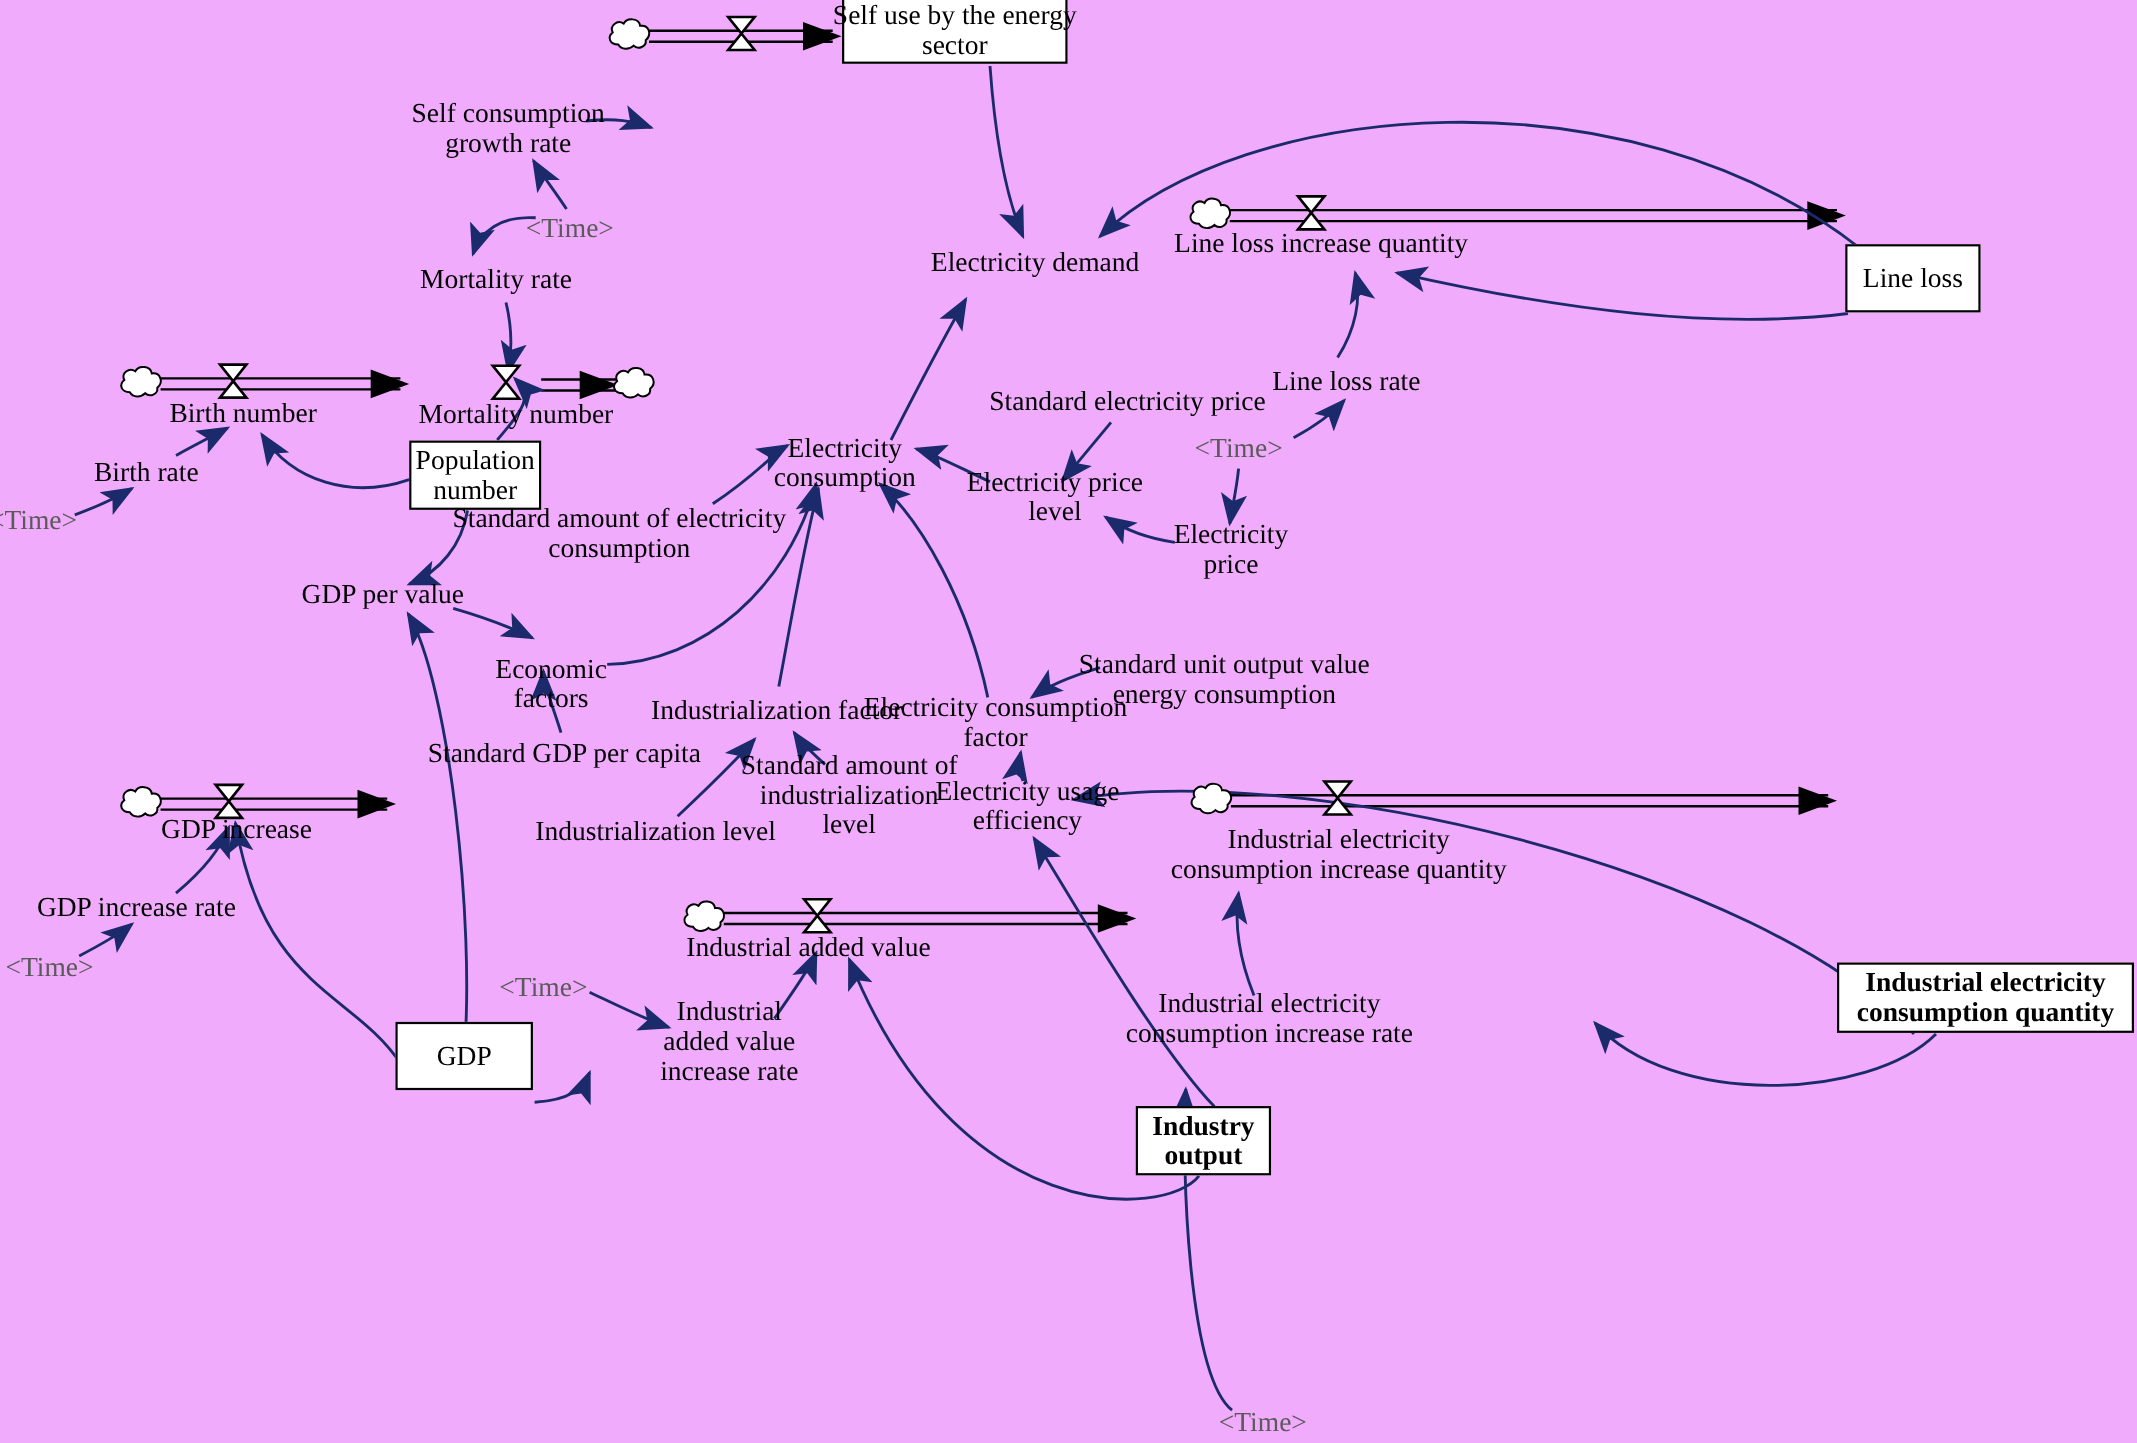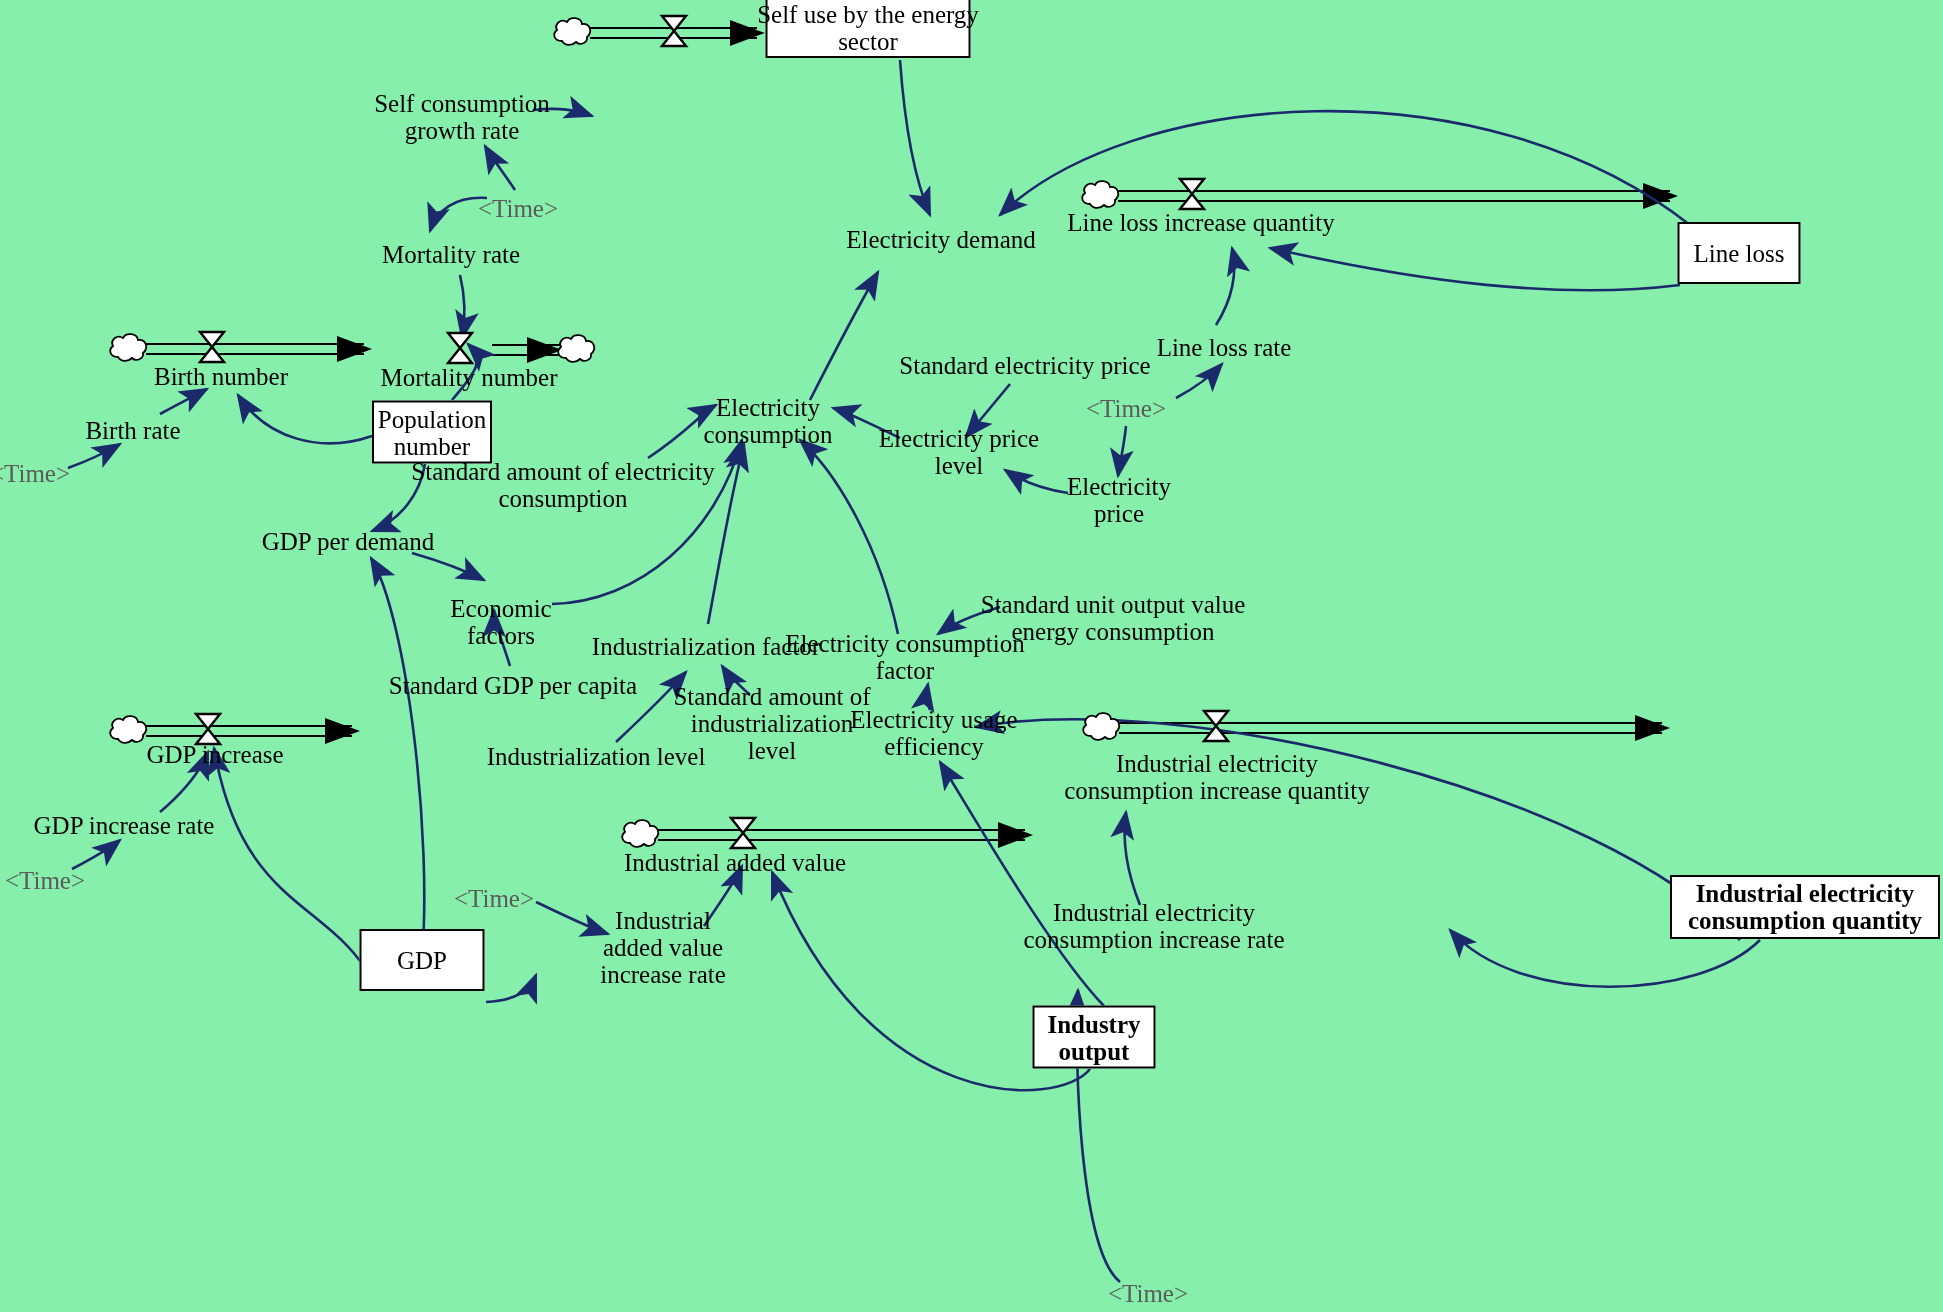--- a/index.html
+++ b/index.html
@@ -1,20 +1,20 @@
 <!DOCTYPE html>
 <html><head>
 <meta charset="utf-8">
 <title>Electricity Demand System Dynamics Model</title>
 <style>
   html,body{margin:0;padding:0;background:#ffffff;}
   #canvas{
     position:relative;
     width:1943px;height:1312px;
-    background:#86efac;
+    background:#f0abfc;
     font-family:"Liberation Serif","DejaVu Serif",serif;
     overflow:hidden;
   }
   svg.links{position:absolute;left:0;top:0;width:1943px;height:1312px;pointer-events:none;}
   .lbl{
     position:absolute;
     color:#000000;
     font-size:25px;
     line-height:1.08;
     text-align:center;
@@ -276,21 +276,21 @@
   <div class="lbl" style="left:768px;top:421px;">Electricity
 consumption</div>
   <div class="lbl" style="left:959px;top:452px;">Electricity price
 level</div>
   <div class="lbl" style="left:1119px;top:500px;">Electricity
 price</div>
   <div class="lbl" style="left:133px;top:430px;">Birth rate</div>
   <div class="lbl time" style="left:30px;top:473px;">&lt;Time&gt;</div>
   <div class="lbl" style="left:563px;top:485px;">Standard amount of electricity
 consumption</div>
-  <div class="lbl" style="left:348px;top:541px;">GDP per demand</div>
+  <div class="lbl" style="left:348px;top:541px;">GDP per value</div>
   <div class="lbl" style="left:501px;top:595px;margin-top:27px;">Economic
 factors</div>
   <div class="lbl" style="left:1113px;top:618px;">Standard unit output value
 energy consumption</div>
   <div class="lbl" style="left:706px;top:646px;">Industrialization factor</div>
   <div class="lbl" style="left:905px;top:657px;">Electricity consumption
 factor</div>
   <div class="lbl" style="left:513px;top:685px;">Standard GDP per capita</div>
   <div class="lbl" style="left:772px;top:723px;">Standard amount of
 industrialization

